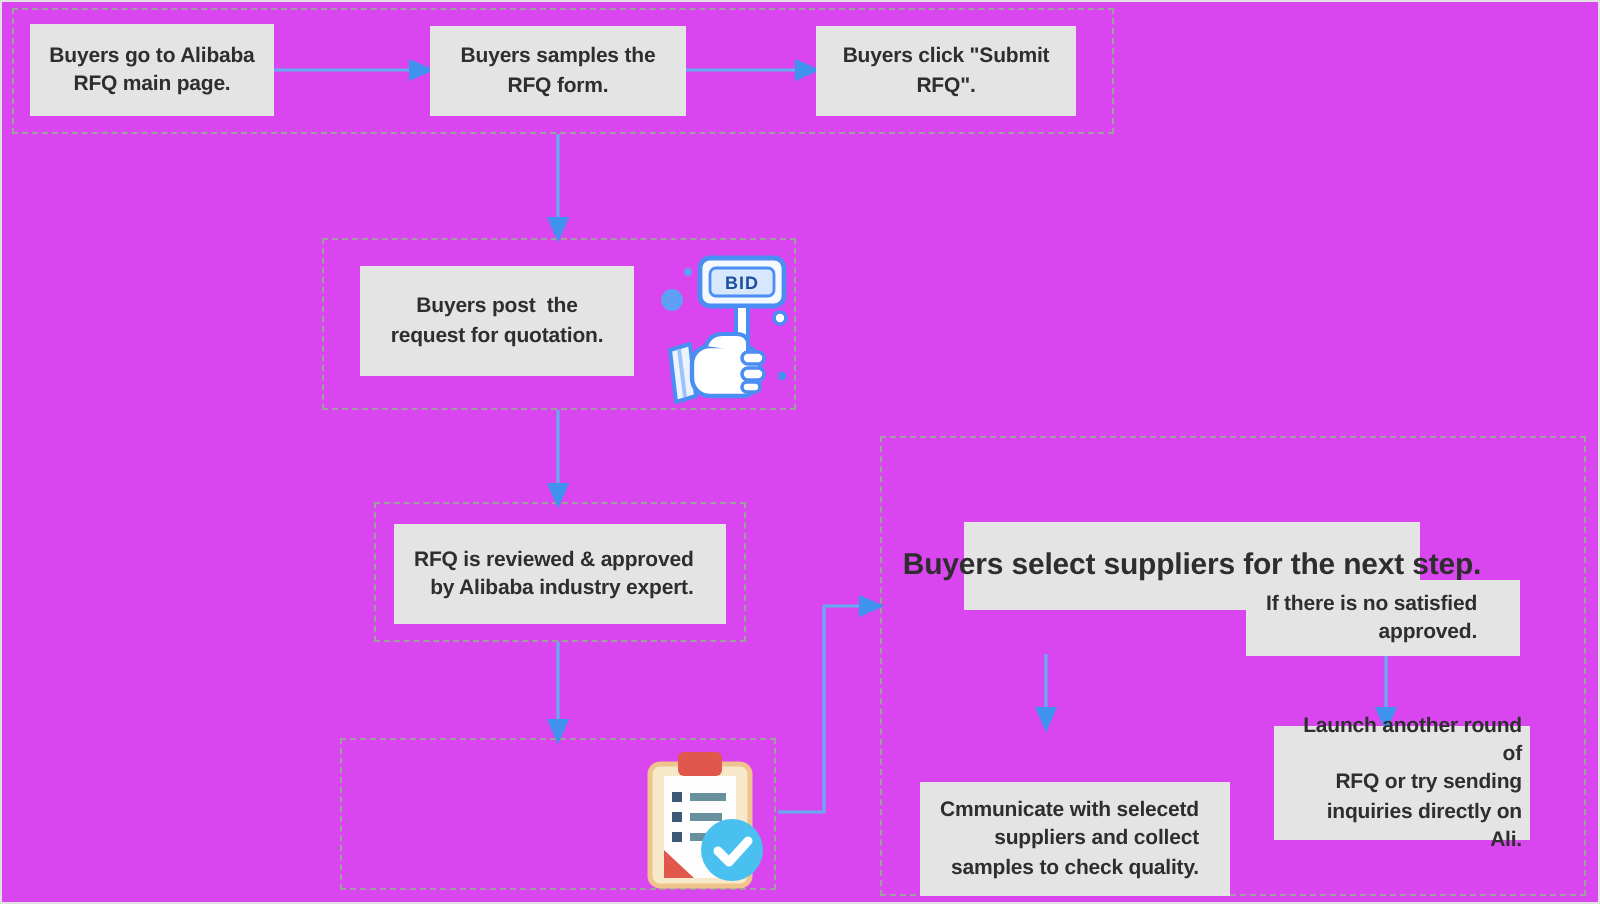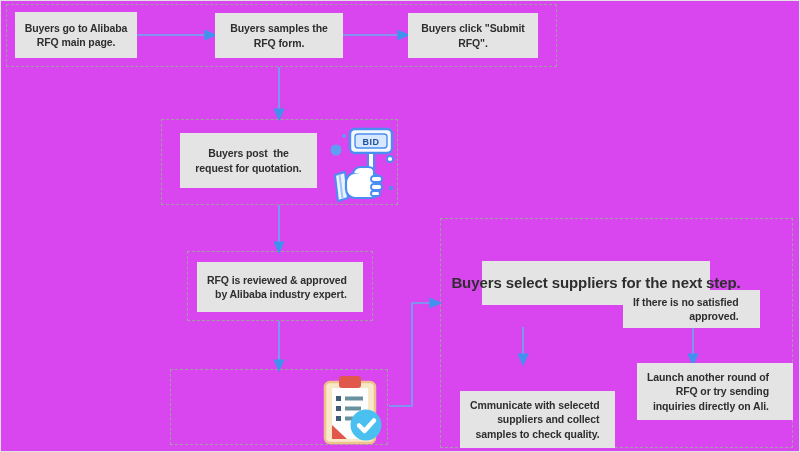--- a/index.html
+++ b/index.html
@@ -24,21 +24,21 @@
   #n-go       {left:15px; top:12px; width:122px;height:46px;}
   #n-form     {left:215px;top:13px; width:128px;height:45px;}
   #n-submit   {left:408px;top:13px; width:130px;height:45px;}
   #n-post     {left:180px;top:133px;width:137px;height:55px;}
   #n-review   {left:197px;top:262px;width:166px;height:50px;}
   #n-check    {left:187px;top:383px;width:136px;height:49px;}
   #n-select   {left:482px;top:228px;width:228px;height:44px;font-size:15px;white-space:nowrap;margin-top:33px;}
   #n-satisfied{left:455px;top:290px;width:135px;height:38px;}
   #n-nosat    {left:623px;top:290px;width:137px;height:38px;}
   #n-comm     {left:460px;top:363px;width:155px;height:57px;margin-top:28px;}
-  #n-launch   {left:637px;top:363px;width:156px;height:57px;}
+  #n-launch   {left:637px;top:363px;width:128px;height:57px;}
   .icon{position:absolute;}
   #icon-bid {left:329px;top:126px;}
   #icon-clip{left:323px;top:375px;}
 </style>
 </head>
 <body>
 
 <div class="canvas">
 
   <div class="dash" id="dash-top"></div>

